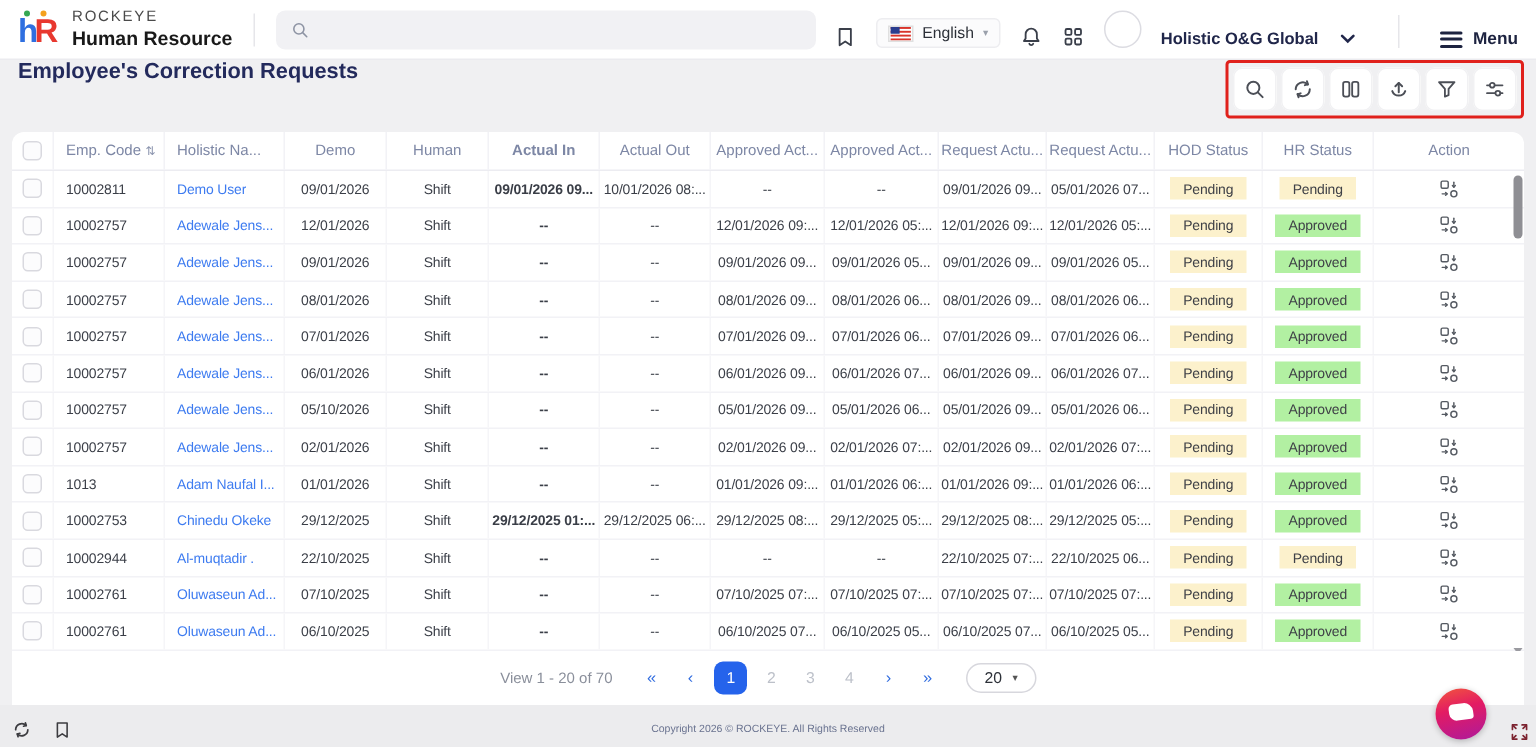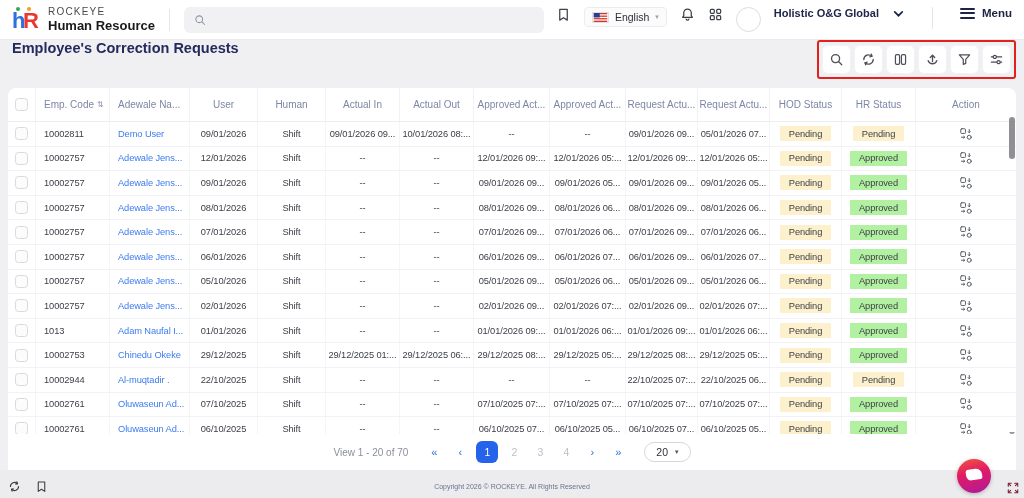--- a/index.html
+++ b/index.html
@@ -14,21 +14,21 @@
   .logo-h { position:absolute; left:0; top:4px; font-size:22px; color:#2f6fe0; font-weight:800; line-height:20px;}
   .logo-r { position:absolute; left:11px; top:4px; font-size:22px; color:#e8382f; font-weight:800; line-height:20px;}
   .logo-dot-g { position:absolute; left:4px; top:0; width:4px; height:4px; border-radius:50%; background:#35a853; }
   .logo-dot-o { position:absolute; left:15px; top:0; width:4px; height:4px; border-radius:50%; background:#f4a11d; }
   .brand-top { font-size:10px; letter-spacing:1.2px; color:#4a4a4a; }
   .brand-bottom { font-size:13px; font-weight:bold; color:#191919; margin-top:1px; }
   .vdiv { width:1px; height:22px; background:#e6e6ea; margin:0 14px; }
   .search-bar { width:360px; height:26px; background:#f1f1f4; border-radius:6px; display:flex; align-items:center; padding:0 10px; gap:8px; }
   .search-bar svg { width:12px; height:12px; color:#8d93a3; flex:none; }
   .search-bar input { border:none; outline:none; background:transparent; font-size:11px; width:100%; font-family:"Liberation Sans",sans-serif; }
-  .hdr-right { margin-left:auto; display:flex; align-items:flex-start; gap:13px; }
+  .hdr-right { margin-left:auto; display:flex; align-items:flex-end; gap:13px; }
   .icon-btn { background:none; border:none; cursor:pointer; display:flex; align-items:center; color:#3a3f4a; padding:0; }
   .icon-btn svg { width:15px; height:15px; }
   .lang-pill { display:flex; align-items:center; gap:6px; background:#fbfbfc; border:1px solid #ededf0; border-radius:4px; padding:3px 7px; cursor:pointer; }
   .lang-pill .flag { width:17px; height:11px; border:1px solid #e0e0e0; }
   .lang-label { font-size:10.5px; color:#2c3038; }
   .lang-caret { font-size:7px; color:#9aa0ab; }
   .avatar { width:25px; height:25px; border-radius:50%;
     background:radial-gradient(circle at 50% 32%, #8a7citlement 0, #8a7a68 26%, #2b3546 58%, #171d28 100%); border:1px solid #dcdce2; }
   .account-name { font-size:11px; font-weight:bold; color:#20264a; }
   .acct-caret svg { width:13px; height:13px; color:#20264a; }
@@ -40,30 +40,30 @@
   
   .title-row { position:absolute; top:40px; left:0; right:0; height:56px; display:flex; align-items:flex-start; padding:0 12px; }
   .page-title { font-size:14.5px; font-weight:bold; color:#232a5c; }
   .annotation-box { margin-left:auto; border:2px solid #e0211c; border-radius:3px; padding:3px; display:flex; gap:3px; margin-right:-4px; }
   .tb-btn { width:29px; height:29px; background:#fff; border:none; border-radius:6px; cursor:pointer;
     display:flex; align-items:center; justify-content:center; color:#4c4f57; box-shadow:0 0 0 1px #f1f1f3 inset; }
   .tb-btn svg { width:15px; height:15px; }
 
   
   .card { position:absolute; top:88px; left:8px; right:8px; bottom:28px; background:#fff; border-radius:8px 8px 0 0; overflow:hidden; }
-  .thead { display:flex; height:34px; align-items:center; border-bottom:1px solid #ececf1; }
+  .thead { display:flex; height:26px; align-items:center; border-bottom:1px solid #ececf1; }
   .th { font-size:10px; color:#7d87a5; white-space:nowrap; overflow:hidden; display:flex; align-items:center; justify-content:center; height:100%; border-right:1px solid #f2f2f6; }
   .trow { display:flex; height:24.6px; align-items:center; border-bottom:1px solid #f2f2f6; }
   .td { font-size:9.3px; color:#3a3e47; white-space:nowrap; overflow:hidden; display:flex; align-items:center; justify-content:center; height:100%; border-right:1px solid #f5f5f8; letter-spacing:-0.1px; }
   .c-checkbox { flex:0 0 28px; }
   .c-emp_code { flex:0 0 74px; justify-content:flex-start; padding-left:8px; }
   .c-name { flex:0 0 80px; justify-content:flex-start; padding-left:8px; }
   .c-date { flex:0 0 68px; }
   .c-type { flex:0 0 68px; }
-  .c-actual_in { flex:0 0 74px; }
+  .c-actual_in { flex:0 0 74px;font-weight:bold; }
   .c-actual_out { flex:0 0 74px; }
   .c-approved_in { flex:0 0 76px; }
   .c-approved_out { flex:0 0 76px; }
   .c-request_in { flex:0 0 72px; }
   .c-request_out { flex:0 0 72px; }
   .c-hod_status { flex:0 0 72px; }
   .c-hr_status { flex:0 0 74px; }
   .c-action { flex:1 1 auto; border-right:none; }
   .chk { width:13px; height:13px; border:1.5px solid #d9d9df; border-radius:3.5px; background:#fcfcfd; cursor:pointer; }
   .name-link { color:#3d7bf0; cursor:pointer; overflow:hidden; white-space:nowrap; }
@@ -227,24 +227,24 @@
 <div class="card">
   <div class="thead">
       <div class="th c-checkbox">
         <div class="chk"></div>
       </div>
       <div class="th c-emp_code">
         <span>Emp. Code</span>
         <span class="sort-ic">⇅</span>
       </div>
       <div class="th c-name">
-        <span>Adewale Na...</span>
+        <span>Holistic Na...</span>
       </div>
       <div class="th c-date">
-        <span>User</span>
+        <span>Demo</span>
       </div>
       <div class="th c-type">
         <span>Human</span>
       </div>
       <div class="th c-actual_in">
         <span>Actual In</span>
       </div>
       <div class="th c-actual_out">
         <span>Actual Out</span>
       </div>

